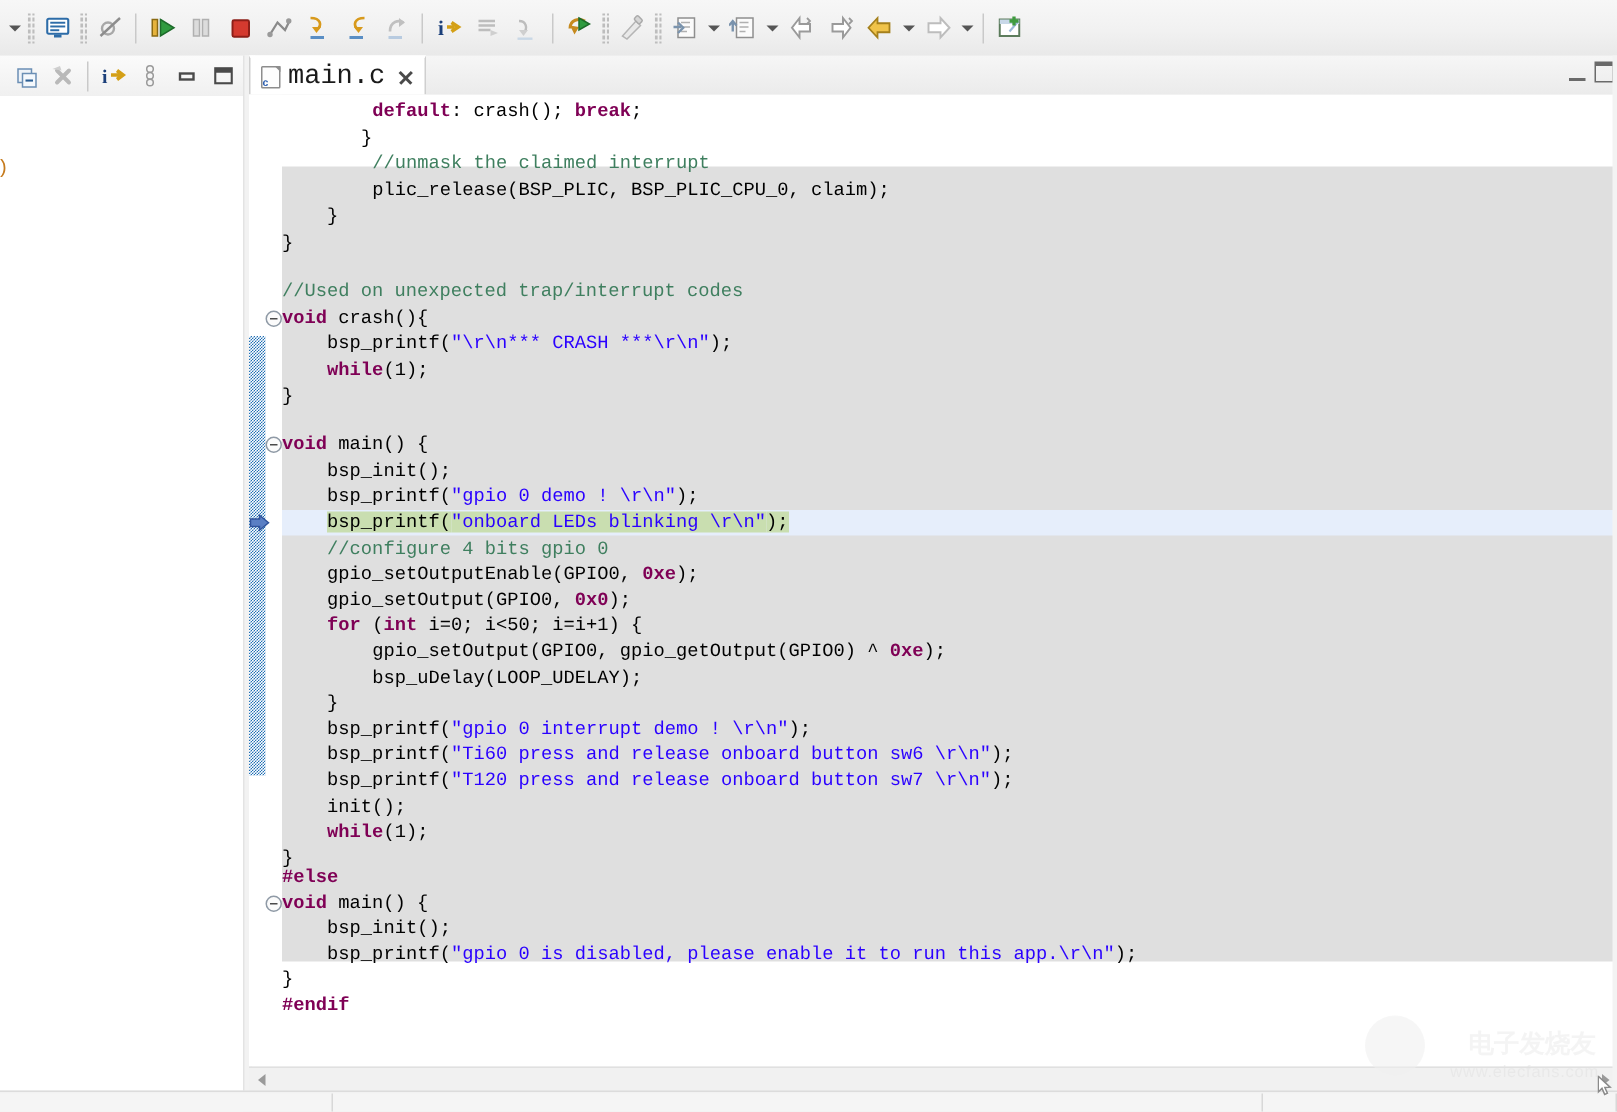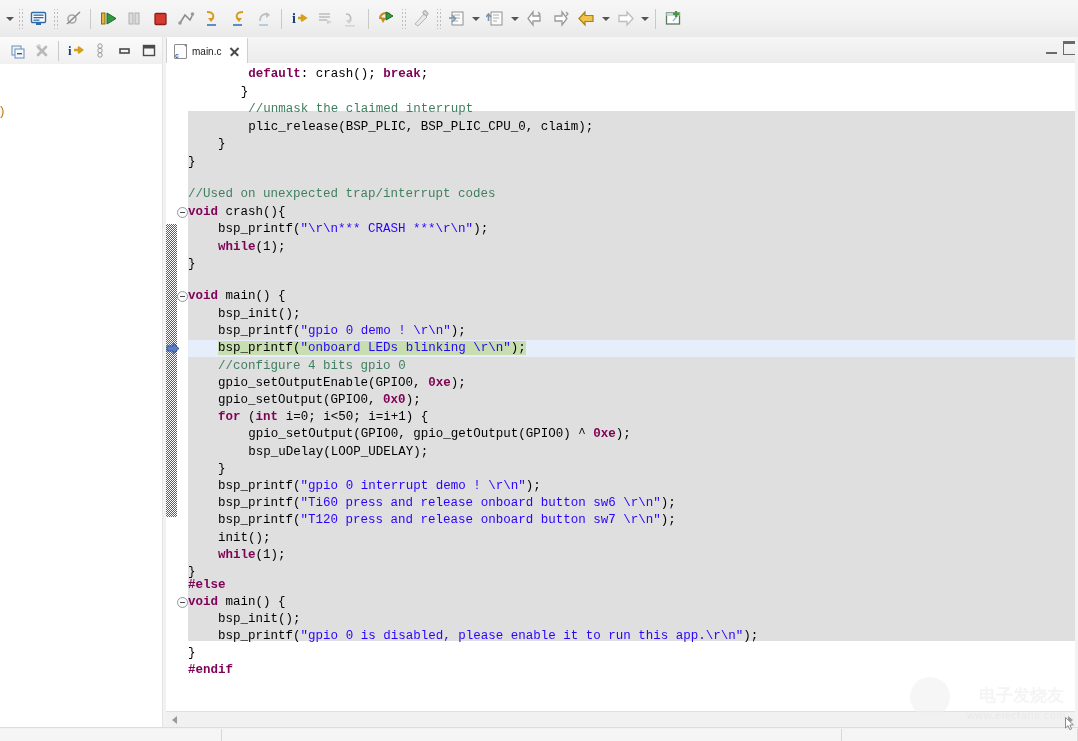--- a/index.html
+++ b/index.html
@@ -80,21 +80,21 @@
     border-radius:1px;
   }
   .tab .fileicon .fold{
     position:absolute;right:0;top:0;width:0;height:0;
     border-left:4px solid transparent;border-top:4px solid #8d8d8d;
   }
   .tab .fileicon .c{
     position:absolute;left:1px;bottom:0px;font-size:7px;line-height:7px;
     color:#2a5db0;font-family:"Liberation Sans",sans-serif;font-weight:bold;
   }
-  .tab .tablabel{font-size:10px;color:#1a1a1a;}
+  .tab .tablabel{font-size:18px;color:#1a1a1a;font-family:Liberation Mono, monospace;}
   .tab .tabclose{
     width:11px;height:11px;position:relative;margin-left:3px;
   }
   .tab .tabclose:before,.tab .tabclose:after{
     content:"";position:absolute;left:0;top:5px;width:11px;height:1.5px;background:#4a4a4a;
   }
   .tab .tabclose:before{transform:rotate(45deg);}
   .tab .tabclose:after{transform:rotate(-45deg);}
 
   .winbtns{position:absolute;right:2px;top:4px;display:flex;gap:6px;align-items:center;}

